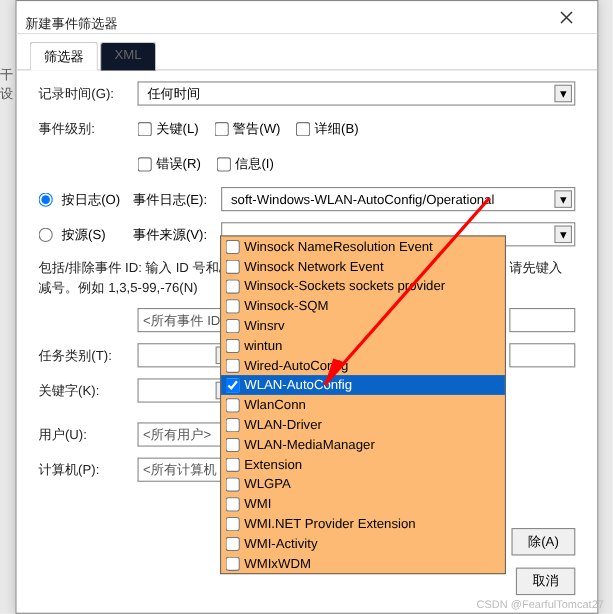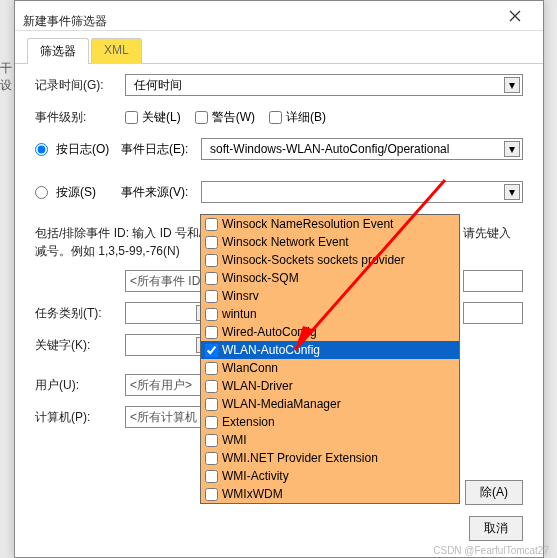--- a/index.html
+++ b/index.html
@@ -5,30 +5,30 @@
   * { box-sizing: border-box; font-family: "Microsoft YaHei", Tahoma, sans-serif; font-size: 12px; }
   body { margin: 0; background: #e8e8e8; width: 557px; height: 558px; position: relative; overflow: hidden; }
   .dialog { position: absolute; left: 14px; top: 0; width: 530px; height: 558px; background: #fff; border: 1px solid #888; box-shadow: 0 0 10px rgba(0,0,0,.2); }
   .titlebar { height: 30px; display: flex; align-items: flex-end; padding: 0 8px; border-bottom: 1px solid #ddd; }
   .title { flex: 1; color: #222; }
   .close { width: 40px; height: 28px; display: flex; align-items: center; justify-content: center; cursor: pointer; }
   .close svg { width: 12px; height: 12px; }
   .tabs { display: flex; padding: 6px 12px 0 12px; border-bottom: 1px solid #ccc; }
   .tab { padding: 4px 12px; border: 1px solid #ccc; border-bottom: none; background: #fff; margin-right: 2px; border-radius: 3px 3px 0 0; cursor: pointer; position: relative; top: 1px; }
   .tab.active { background: #fff; }
-  .tab.inactive { background: #fde047; color: #666; }
+  .tab.inactive { background: #0f172a; color: #666; }
   .form { padding: 10px 20px; }
   .row { display: flex; align-items: center; margin-bottom: 10px; min-height: 22px; }
   .lbl { width: 90px; text-align: left; color: #222; }
   .select { flex: 1; height: 22px; border: 1px solid #888; background: #fff; display: flex; align-items: center; padding: 0 8px; position: relative; }
   .select .arrow { position: absolute; right: 2px; top: 2px; width: 16px; height: 16px; display: flex; align-items: center; justify-content: center; border: 1px solid #888; background: #eee; }
   .checks { display: flex; gap: 14px; flex-wrap: wrap; }
   .chk { display: flex; align-items: center; gap: 4px; }
   .chk input { margin: 0; width: 13px; height: 13px; }
-  .radio-row { display: flex; align-items: center; margin-bottom: 21px; }
+  .radio-row { display: flex; align-items: center; margin-bottom: 10px; }
   .radio-row input[type=radio] { margin: 0 4px 0 0; }
   .radio-lbl { width: 86px; display: flex; align-items: center; gap: 4px; }
   .sublbl { width: 80px; }
   .textlike { border: 1px solid #888; height: 22px; background: #fff; padding: 0 4px; display: flex; align-items: center; color: #555; }
   .hint { color: #222; line-height: 1.5; }
   .watermark { position: absolute; right: 8px; bottom: 2px; color: #bbb; font-size: 10px; }
   .dropdown { position: absolute; left: 200px; top: 214px; width: 260px; background: #fdba74; border: 1px solid #666; z-index: 50; }
   .dd-item { display: flex; align-items: center; height: 18px; padding: 0 4px; gap: 4px; cursor: pointer; }
   .dd-item input { margin: 0; width: 13px; height: 13px; }
   .dd-item.selected { background: #0a64c8; color: #fff; }
@@ -76,20 +76,33 @@
         <label class="chk">
             <input type="checkbox" style="">
             <span>警告(W)</span>
           </label>
         <label class="chk">
             <input type="checkbox" style="">
             <span>详细(B)</span>
           </label>
       </div>
     </div>
+    <div class="row">
+      <span class="lbl"></span>
+      <div class="checks">
+        <label class="chk">
+            <input type="checkbox" style="">
+            <span>错误(R)</span>
+          </label>
+        <label class="chk">
+            <input type="checkbox" style="">
+            <span>信息(I)</span>
+          </label>
+      </div>
+    </div>
 
     <div class="radio-row">
       <label class="radio-lbl">
           <input type="radio" name="by" checked="" style="">
           <span>按日志(O)</span>
         </label>
       <span class="sublbl">事件日志(E):</span>
       <div class="select" style="flex:1">
         <span style="overflow:hidden;white-space:nowrap">soft-Windows-WLAN-AutoConfig/Operational</span>
         <span class="arrow">▾</span>
@@ -212,20 +225,24 @@
     <div class="dd-item">
       <input type="checkbox" style="">
       <span>WLAN-MediaManager</span>
     </div>
     <div class="dd-item">
       <input type="checkbox" style="">
       <span>Extension</span>
     </div>
     <div class="dd-item">
       <input type="checkbox" style="">
+      <span>WLGPA</span>
+    </div>
+    <div class="dd-item">
+      <input type="checkbox" style="">
       <span>WMI</span>
     </div>
     <div class="dd-item">
       <input type="checkbox" style="">
       <span>WMI.NET Provider Extension</span>
     </div>
     <div class="dd-item">
       <input type="checkbox" style="">
       <span>WMI-Activity</span>
     </div>

